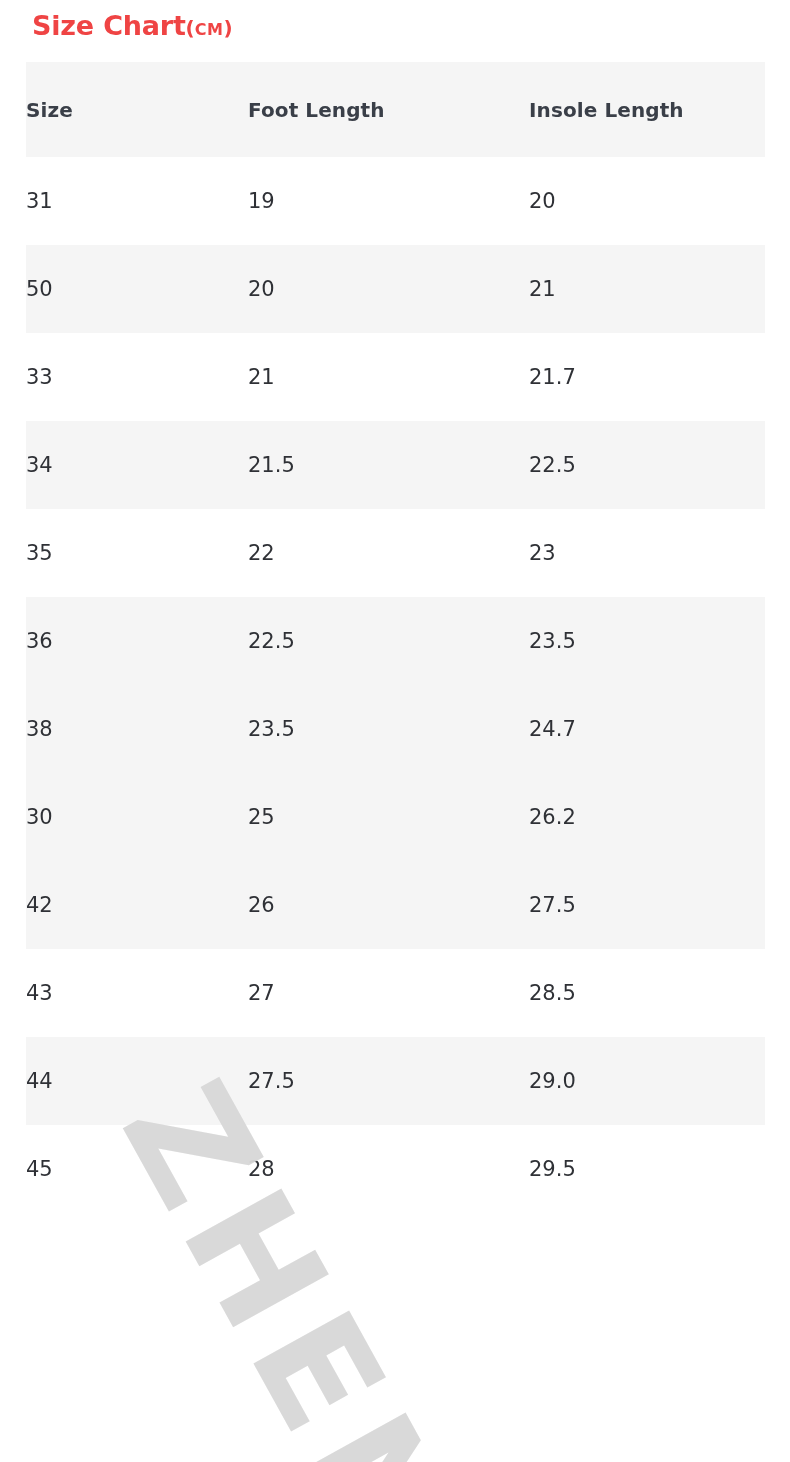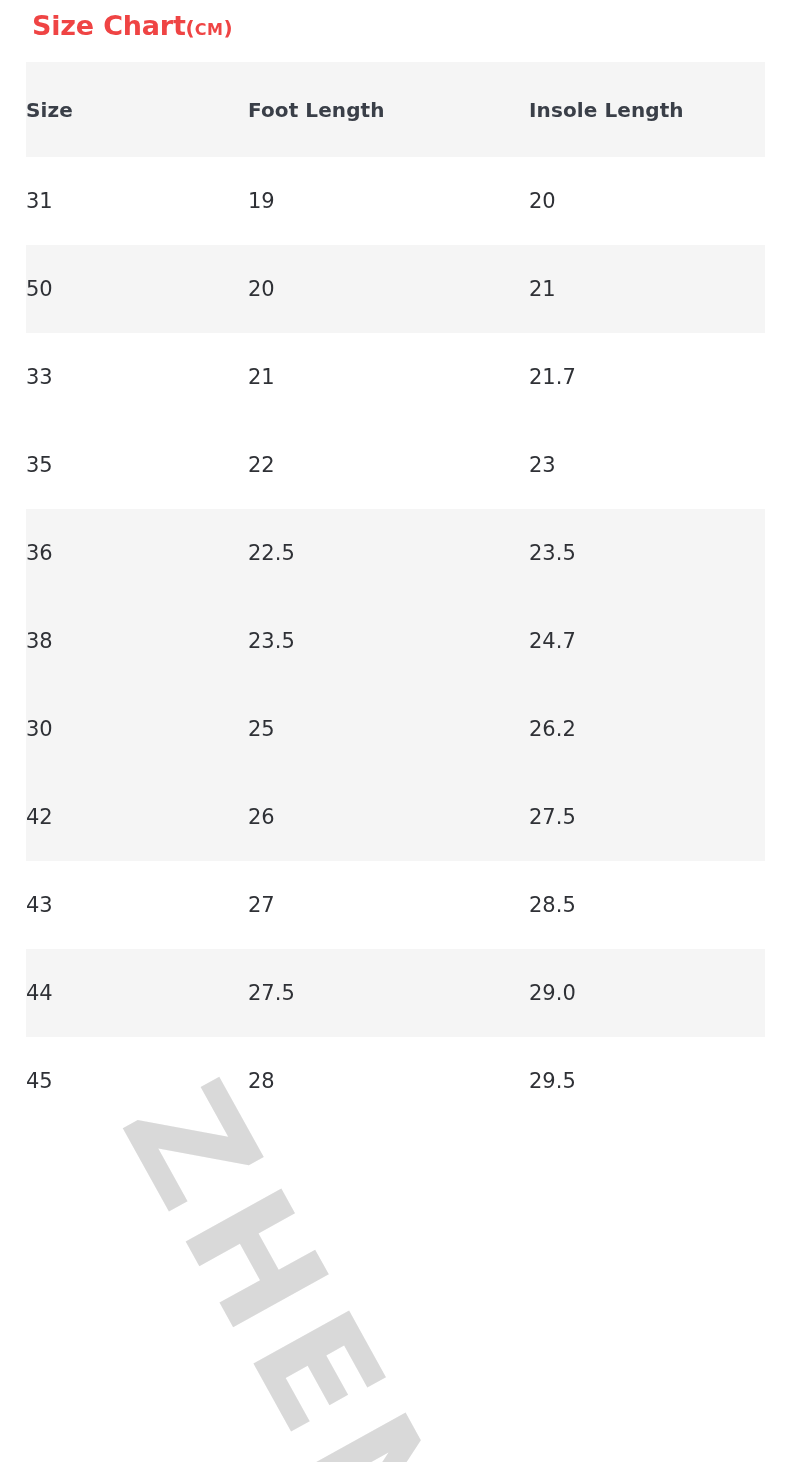--- a/index.html
+++ b/index.html
@@ -139,20 +139,25 @@
         <tr class="even">
           <td>50</td>
           <td>20</td>
           <td>21</td>
         </tr>
         <tr class="odd">
           <td>33</td>
           <td>21</td>
           <td>21.7</td>
         </tr>
+        <tr class="even">
+          <td>34</td>
+          <td>21.5</td>
+          <td>22.5</td>
+        </tr>
         <tr class="odd">
           <td>35</td>
           <td>22</td>
           <td>23</td>
         </tr>
         <tr class="even">
           <td>36</td>
           <td>22.5</td>
           <td>23.5</td>
         </tr>

